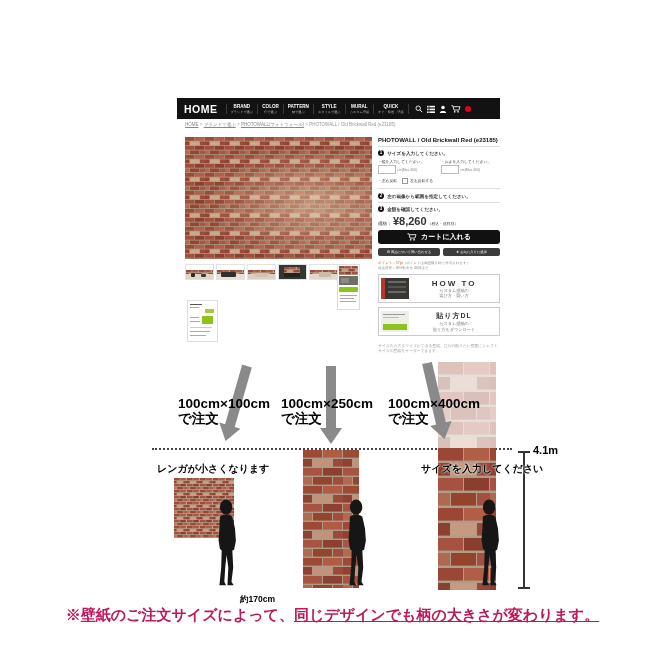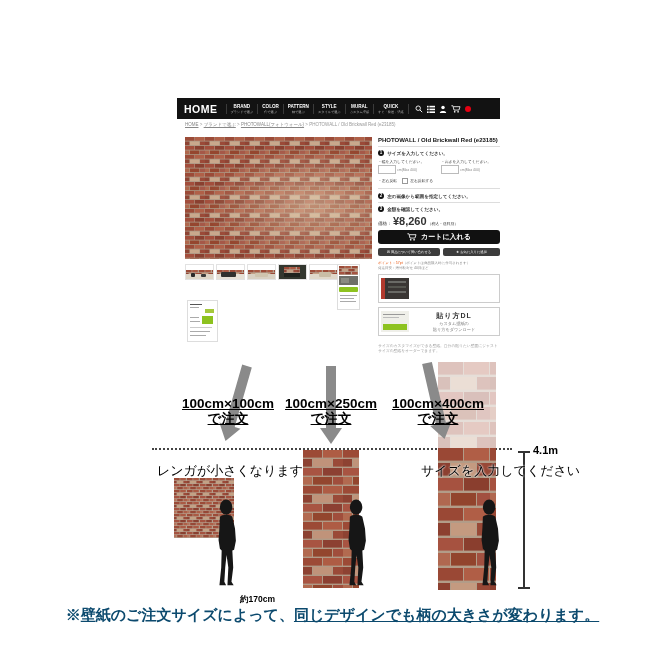--- a/index.html
+++ b/index.html
@@ -34,23 +34,23 @@
   .miniBtn{background:#3c3c3c;border-radius:2px;color:#fff;font-size:3.3px;
            display:flex;align-items:center;justify-content:center;gap:1px;cursor:pointer;}
   .infoBox{border:1px solid #ccc;background:#fff;display:flex;align-items:center;}
   .howtoTitle{font-size:8px;font-weight:bold;letter-spacing:2px;color:#333;}
   .dlTitle{font-size:7px;font-weight:bold;letter-spacing:1px;color:#333;}
   .boxSub{font-size:4.2px;color:#777;line-height:5.5px;}
   .grayNote{font-size:3.8px;color:#999;line-height:5px;}
   .thumb{border:1px solid #e2e2e2;overflow:hidden;cursor:pointer;}
   .bar{background:#aaa;height:1px;}
   
-  .sizeLbl{font-size:13.5px;font-weight:bold;line-height:15px;text-align:center;text-decoration:underline;}
-  .capTxt{font-size:13px;font-weight:normal;text-shadow:0 0 2px #fff,0 0 2px #fff;}
-  .warn{width:665px;text-align:center;font-size:15px;font-weight:bold;color:#0c4a6e;}
+  .sizeLbl{font-size:13.5px;font-weight:bold;line-height:15px;text-align:left;}
+  .capTxt{font-size:10px;font-weight:bold;text-shadow:0 0 2px #fff,0 0 2px #fff;}
+  .warn{width:665px;text-align:center;font-size:15px;font-weight:bold;color:#be185d;}
   .warn .ul{text-decoration:underline;}
   .dash{border-top:2px dotted #444;}
   .mline{background:#333;}
   .scaleTxt{font-size:11px;font-weight:bold;}
   .personLbl{font-size:8.5px;font-weight:bold;}
 </style>
 </head>
 <body>
 
 <div id="stage">
@@ -321,20 +321,25 @@
       </div>
       <div style="font-size:3.5px;color:#888;margin-top:1px">発送目安：海外取寄せ 40日ほど</div>
 
       <div class="infoBox" style="width:120px;height:27px;margin-top:4px">
         <div style="width:28px;height:21px;margin-left:2px;background:#3a3634;position:relative;overflow:hidden">
           <div class="abs" style="left:0;top:0;width:4px;height:21px;background:#b23a2e"></div>
           <div class="abs" style="left:7px;top:3px;width:18px;height:2px;background:#6a6a66"></div>
           <div class="abs" style="left:7px;top:8px;width:18px;height:2px;background:#55554f"></div>
           <div class="abs" style="left:7px;top:13px;width:18px;height:2px;background:#6a6a66"></div>
         </div>
+        <div style="flex:1;text-align:center">
+          <div class="howtoTitle">HOW TO</div>
+          <div class="boxSub">カスタム壁紙の</div>
+          <div class="boxSub">選び方・買い方</div>
+        </div>
       </div>
 
       <div class="infoBox" style="width:120px;height:27px;margin-top:4px">
         <div style="width:28px;height:21px;margin-left:2px;background:#ececе6;background:#ececE6;border:0;position:relative;overflow:hidden">
           <div class="abs" style="left:0;top:0;width:28px;height:21px;background:#efefe9"></div>
           <div class="abs" style="left:2px;top:3px;width:22px;height:1px;background:#999"></div>
           <div class="abs" style="left:2px;top:6px;width:16px;height:1px;background:#bbb"></div>
           <div class="abs" style="left:2px;top:13px;width:24px;height:6px;background:#8dc21f"></div>
         </div>
         <div style="flex:1;text-align:center">

